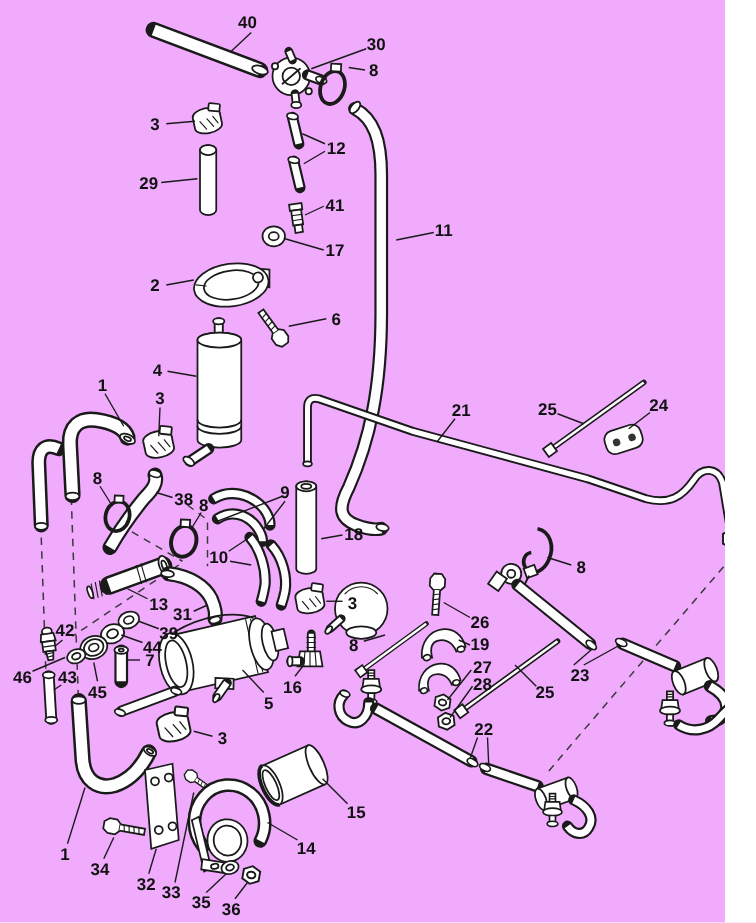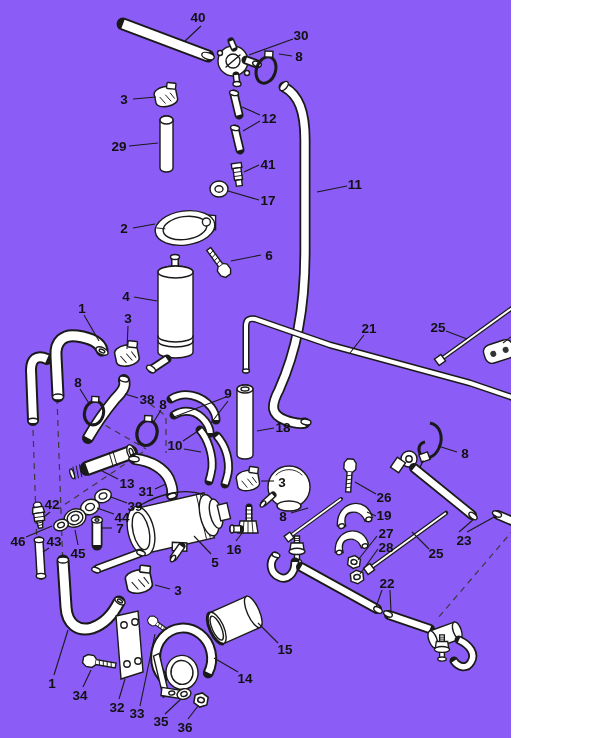--- a/index.html
+++ b/index.html
@@ -1,16 +1,16 @@
 <!DOCTYPE html>
 <html><head>
 <meta charset="utf-8">
 <style>
   html,body{margin:0;padding:0;background:#fff}
-  .stage{width:511px;height:738px;background:#8b5cf6;position:relative;overflow:hidden}
+  .stage{width:580px;height:738px;background:#f0abfc;position:relative;overflow:hidden}
   svg{display:block}
   .ln{fill:none;stroke:#1a1a1a;stroke-width:1.4;stroke-linecap:round}
   .thin{stroke-width:.9}
   .fw{fill:#fff;stroke:#1a1a1a;stroke-width:1.4}
   .ring{stroke:#1a1a1a;stroke-width:3;fill:none}
   .to{fill:none;stroke:#1a1a1a;stroke-linecap:round;stroke-linejoin:round}
   .ti{fill:none;stroke:#fff;stroke-linecap:butt;stroke-linejoin:round}
   .dash{fill:none;stroke:#3a3a3a;stroke-width:1.2;stroke-dasharray:6 5}
   .leader{fill:none;stroke:#1a1a1a;stroke-width:1.1}
   .callout{font:bold 13.5px "Liberation Sans",sans-serif;fill:#111}

